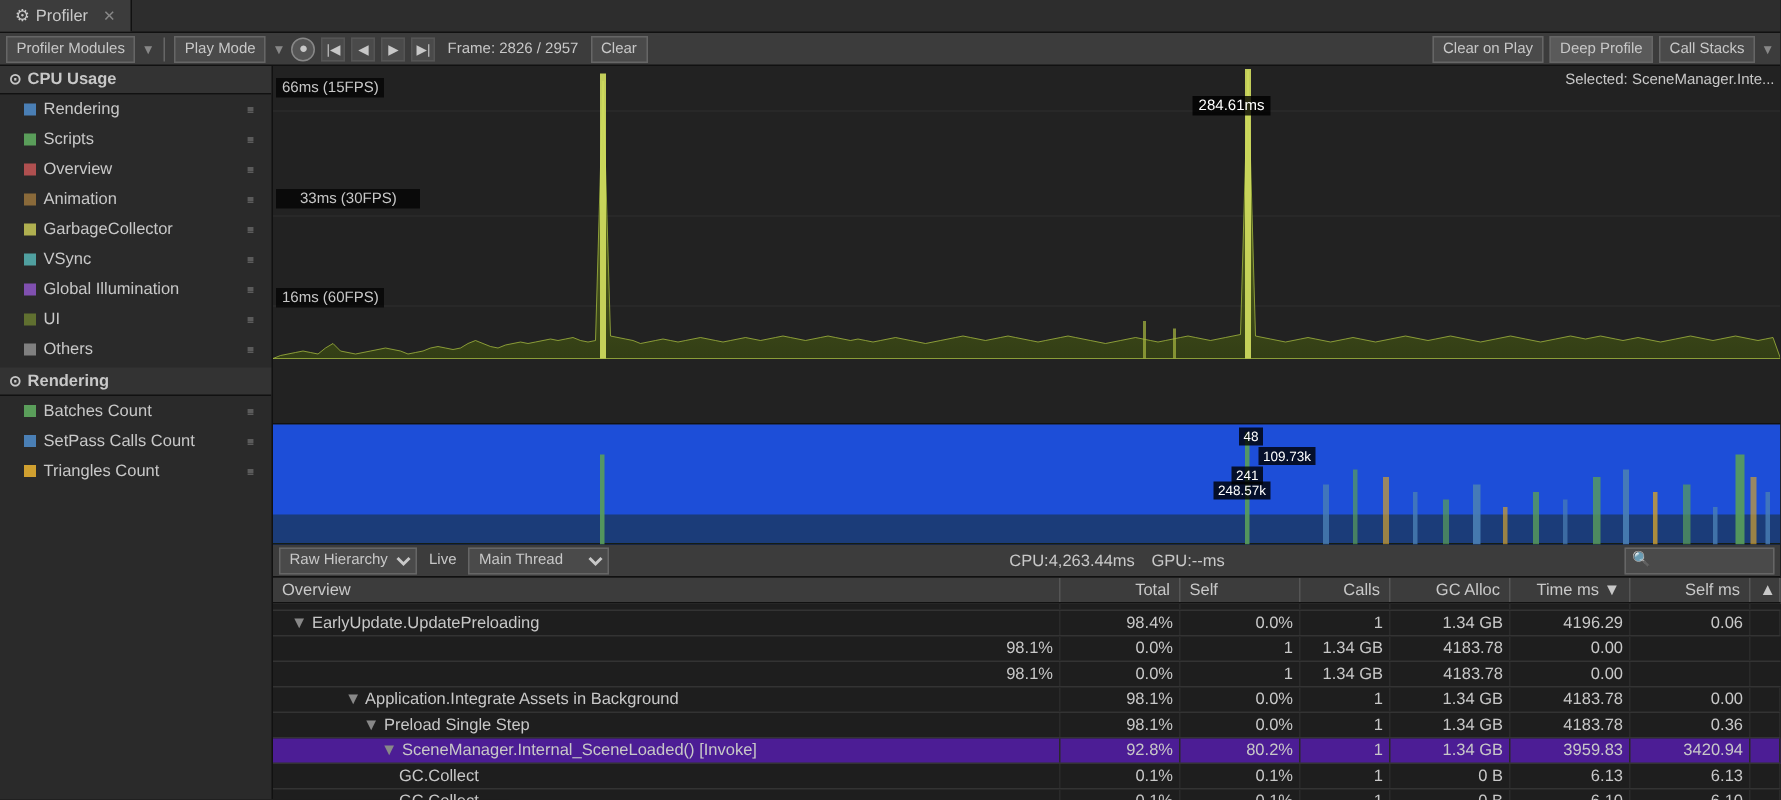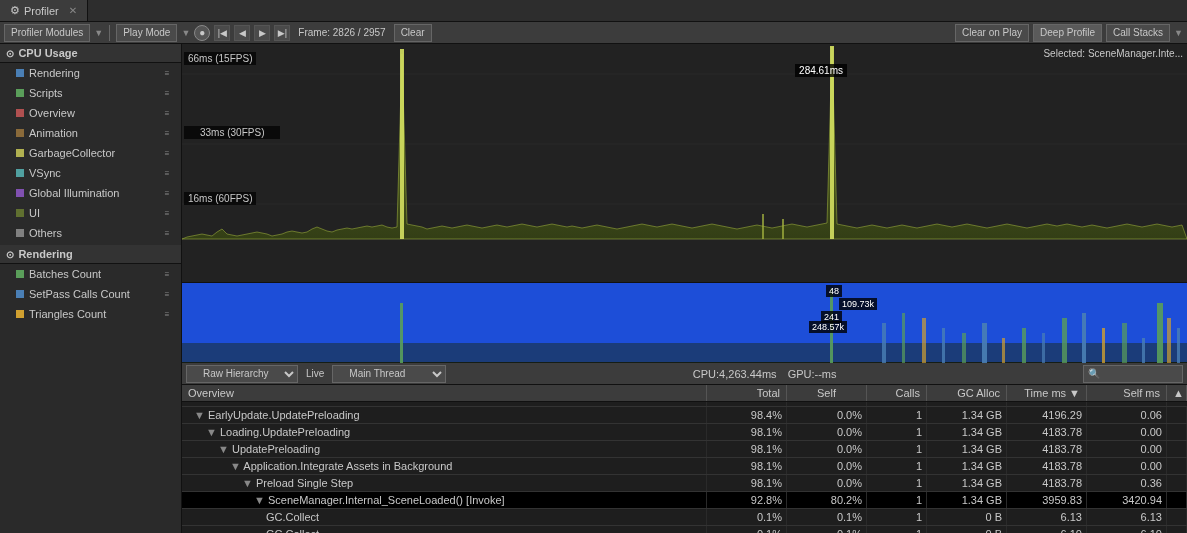--- a/index.html
+++ b/index.html
@@ -184,21 +184,21 @@
       padding: 0 4px;
       gap: 4px;
     }
 
     .hierarchy-select {
       background: #4a4a4a;
       border: 1px solid #666;
       color: #c8c8c8;
       font-size: 10px;
       height: 18px;
-      padding: 0 12px;
+      padding: 0 2px;
     }
 
     .search-input {
       background: #4a4a4a;
       border: 1px solid #666;
       color: #c8c8c8;
       font-size: 10px;
       height: 18px;
       padding: 0 4px;
       width: 100px;
@@ -229,21 +229,21 @@
       white-space: nowrap;
       overflow: hidden;
     }
 
     .table-row {
       display: grid;
       grid-template-columns: 1fr 80px 80px 60px 80px 80px 80px 20px;
       border-bottom: 1px solid #333;
     }
     .table-row.highlight {
-      background: #000000;
+      background: #4c1d95;
     }
 
     .td {
       padding: 2px 4px;
       font-size: 11px;
       color: #c8c8c8;
       border-right: 1px solid #2a2a2a;
       white-space: nowrap;
       overflow: hidden;
       text-overflow: ellipsis;
@@ -477,21 +477,21 @@
           <span>GPU:--ms</span>
         </span>
         <input type="text" class="search-input" placeholder="🔍" style="">
       </div>
 
       <div class="table-container">
 
         <div class="table-header">
           <div class="th">Overview</div>
           <div class="th" style="text-align:right;">Total</div>
-          <div class="th" style="text-align:center;">Self</div>
+          <div class="th" style="text-align:left;">Self</div>
           <div class="th" style="text-align:right;">Calls</div>
           <div class="th" style="text-align:right;">GC Alloc</div>
           <div class="th" style="text-align:right;">Time ms ▼</div>
           <div class="th" style="text-align:right;">Self ms</div>
           <div class="th" style="text-align:center;">▲</div>
         </div>
 
         <div class="table-row">
           <div class="td right"></div>
           <div class="td right"></div>
@@ -507,32 +507,30 @@
           <div class="td right">98.4%</div>
           <div class="td right">0.0%</div>
           <div class="td right">1</div>
           <div class="td right">1.34 GB</div>
           <div class="td right">4196.29</div>
           <div class="td right">0.06</div>
           <div class="td"></div>
         </div>
 
         <div class="table-row">
-          <div class="td" style="padding-left:24px;"><span style="color:#888;">▼</span> Loading.UpdatePreloading</div>
           <div class="td right">98.1%</div>
           <div class="td right">0.0%</div>
           <div class="td right">1</div>
           <div class="td right">1.34 GB</div>
           <div class="td right">4183.78</div>
           <div class="td right">0.00</div>
           <div class="td"></div>
         </div>
 
         <div class="table-row">
-          <div class="td" style="padding-left:36px;"><span style="color:#888;">▼</span> UpdatePreloading</div>
           <div class="td right">98.1%</div>
           <div class="td right">0.0%</div>
           <div class="td right">1</div>
           <div class="td right">1.34 GB</div>
           <div class="td right">4183.78</div>
           <div class="td right">0.00</div>
           <div class="td"></div>
         </div>
 
         <div class="table-row">

